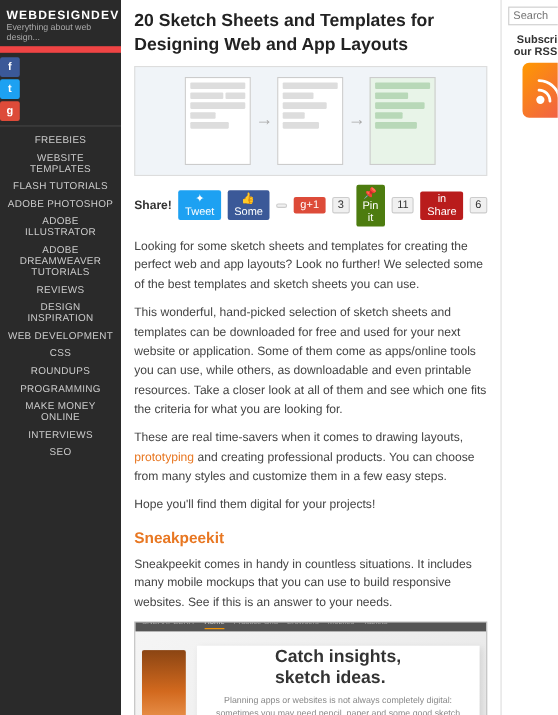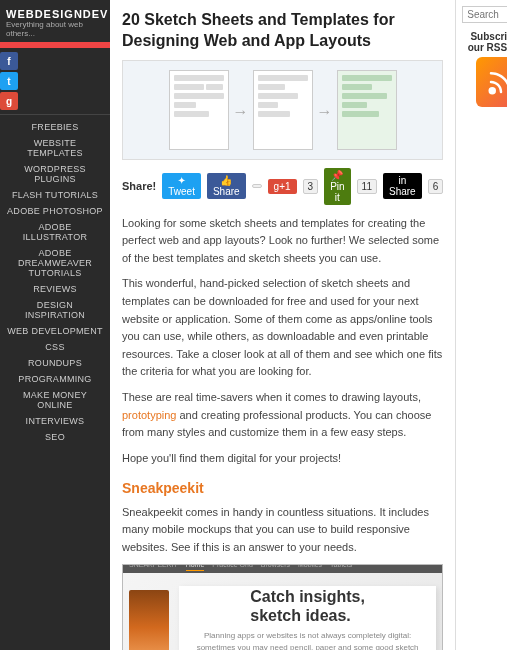--- a/index.html
+++ b/index.html
@@ -43,21 +43,21 @@
     .flow-arrow { color: #aaa; font-size: 16px; }
 
     
     .share-bar { display: flex; align-items: center; gap: 6px; margin-bottom: 10px; font-size: 11px; }
     .share-label { font-weight: bold; }
     .share-btn { display: inline-flex; align-items: center; gap: 2px; padding: 2px 6px; border-radius: 2px; font-size: 10px; cursor: pointer; border: none; }
     .share-btn.twitter { background: #1da1f2; color: #fff; }
     .share-btn.facebook { background: #3b5998; color: #fff; }
     .share-btn.gplus { background: #dd4b39; color: #fff; }
     .share-btn.pinterest { background: #4d7c0f; color: #fff; }
-    .share-btn.linkedin { background: #000000; color: #fff; }
+    .share-btn.linkedin { background: #b91c1c; color: #fff; }
     .share-count { background: #f0f0f0; border: 1px solid #ccc; padding: 1px 4px; font-size: 10px; border-radius: 2px; }
 
     
     .article-body { font-size: 11px; line-height: 1.6; color: #444; }
     .article-body p { margin-bottom: 8px; }
     .article-body a { color: #e87722; text-decoration: none; }
 
     
     .section-title { font-size: 14px; font-weight: bold; color: #e87722; margin: 10px 0 4px 0; }
 
@@ -69,31 +69,30 @@
     .card-sub { font-size: 8px; color: #888; text-align: center; margin-top: 4px; }
   </style>
 </head>
 <body>
 
 <div class="page-wrapper">
 
   <div class="sidebar">
     <div class="sidebar-logo">
       <div class="logo-main">WEBDESIGNDEV</div>
-      <div class="logo-sub">Everything about web others...</div>
+      <div class="logo-sub">Everything about web design...</div>
     </div>
     <div class="sidebar-social">
       <div class="social-icon fb">f</div>
       <div class="social-icon tw">t</div>
       <div class="social-icon gp">g</div>
     </div>
     <nav class="sidebar-nav">
       <a class="nav-item">FREEBIES</a>
       <a class="nav-item">WEBSITE TEMPLATES</a>
-      <a class="nav-item">WORDPRESS PLUGINS</a>
       <a class="nav-item">FLASH TUTORIALS</a>
       <a class="nav-item">ADOBE PHOTOSHOP</a>
       <a class="nav-item">ADOBE ILLUSTRATOR</a>
       <a class="nav-item">ADOBE DREAMWEAVER TUTORIALS</a>
       <a class="nav-item">REVIEWS</a>
       <a class="nav-item">DESIGN INSPIRATION</a>
       <a class="nav-item">WEB DEVELOPMENT</a>
       <a class="nav-item">CSS</a>
       <a class="nav-item">ROUNDUPS</a>
       <a class="nav-item">PROGRAMMING</a>
@@ -161,21 +160,21 @@
           <div class="flow-row">
               <div class="flow-rect" style="width:75%; background:#b8d8b8;"></div>
             </div>
         </div>
       </div>
     </div>
 
     <div class="share-bar">
       <span class="share-label">Share!</span>
       <button class="share-btn twitter">✦ Tweet</button>
-      <button class="share-btn facebook">👍 Share</button>
+      <button class="share-btn facebook">👍 Some</button>
       <span class="share-count"></span>
       <button class="share-btn gplus">g+1</button>
       <span class="share-count">3</span>
       <button class="share-btn pinterest">📌 Pin it</button>
       <span class="share-count">11</span>
       <button class="share-btn linkedin">in Share</button>
       <span class="share-count">6</span>
     </div>
 
     <div class="article-body">

